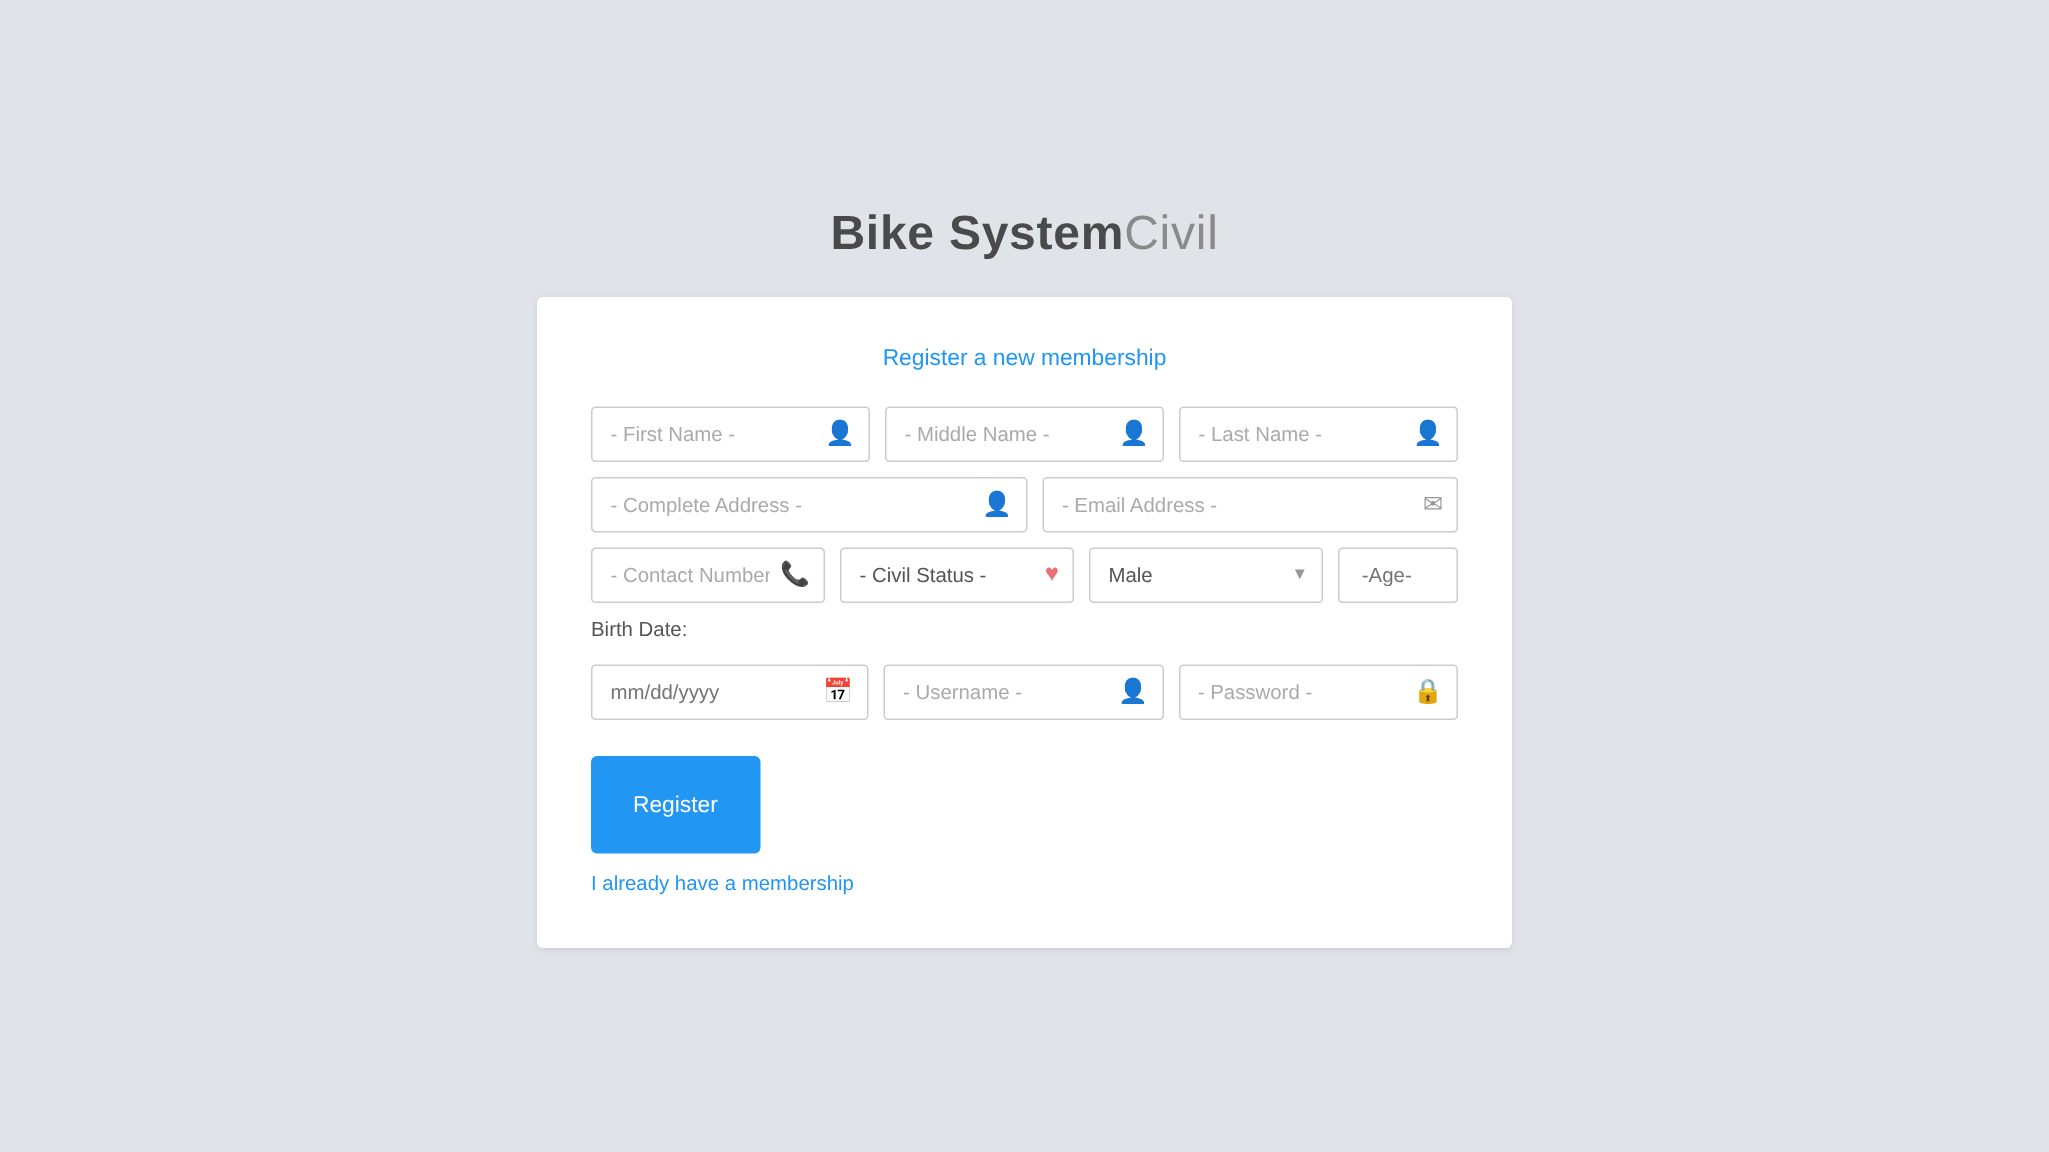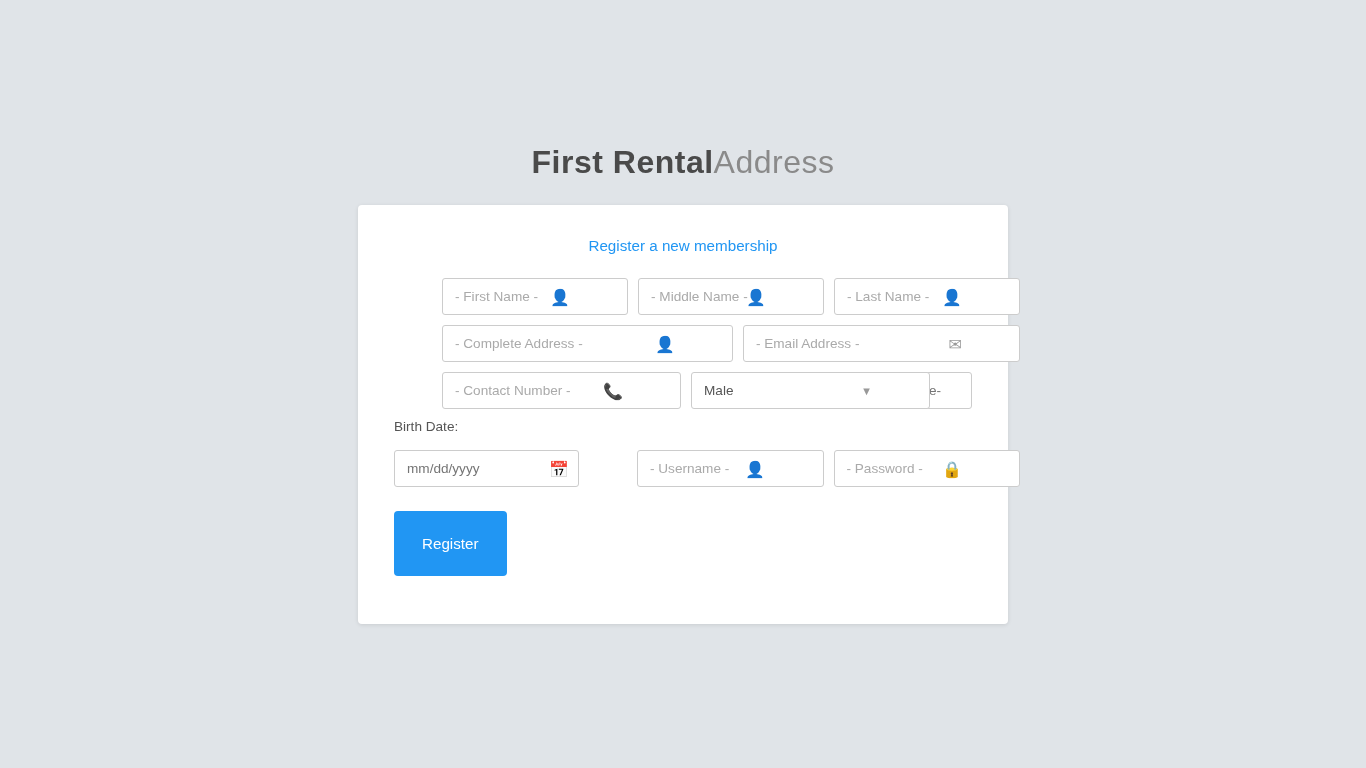--- a/index.html
+++ b/index.html
@@ -70,21 +70,20 @@
     .input-wrapper select {
       width: 100%;
       padding: 10px 36px 10px 12px;
       border: 1px solid #ccc;
       border-radius: 3px;
       font-size: 0.85rem;
       color: #777;
       background: #fff;
       outline: none;
       appearance: none;
-      margin-left: 48px;
       -webkit-appearance: none;
     }
 
     .input-wrapper input::placeholder {
       color: #aaa;
     }
 
     .input-wrapper select {
       color: #555;
       padding-right: 28px;
@@ -165,21 +164,21 @@
       color: #2196F3;
       font-size: 0.85rem;
       text-decoration: none;
       cursor: pointer;
     }
   </style>
 </head>
 <body>
 
 <h1 class="app-title">
-  <span class="title-bike">First Rental</span><span class="title-system">Address</span>
+  <span class="title-bike">Bike System</span><span class="title-system">Civil</span>
 </h1>
 
 <div class="form-card">
   <p class="form-subtitle">
     <span>Register a </span><span>new membership</span>
   </p>
 
   
   <div class="form-row">
     <div class="input-wrapper">
@@ -206,20 +205,30 @@
       <input type="email" placeholder="- Email Address -" style="">
       <span class="icon">✉</span>
     </div>
   </div>
 
   
   <div class="form-row">
     <div class="input-wrapper">
       <input type="tel" placeholder="- Contact Number -" style="">
       <span class="icon">📞</span>
+    </div>
+    <div class="input-wrapper">
+      <select>
+        <option value="">- Civil Status -</option>
+        <option value="single">Single</option>
+        <option value="married">Married</option>
+        <option value="divorced">Divorced</option>
+        <option value="widowed">Widowed</option>
+      </select>
+      <span class="icon" style="color:#e57373;">♥</span>
     </div>
     <div class="input-wrapper">
       <select style="color:#555;">
         <option value="male">Male</option>
         <option value="female">Female</option>
         <option value="other">Other</option>
       </select>
       <span class="icon" style="font-size:0.7rem;">▼</span>
     </div>
     <div class="input-age">
@@ -243,13 +252,14 @@
         <input type="password" placeholder="- Password -" style="">
         <span class="icon">🔒</span>
       </div>
     </div>
   </div>
 
   
   <button class="register-btn">Register</button>
 
   
+  <a class="login-link" href="#">I already have a membership</a>
 </div>
 
 </body></html>

